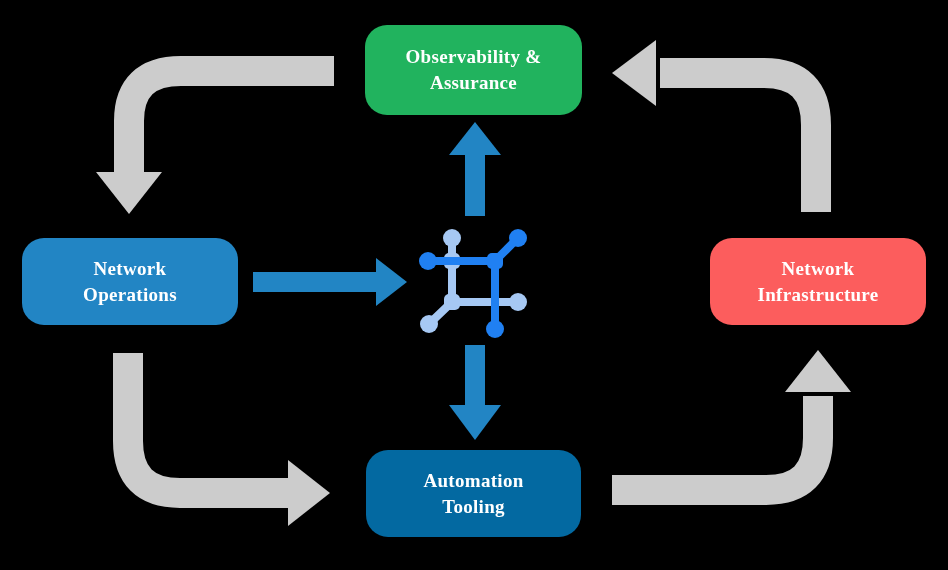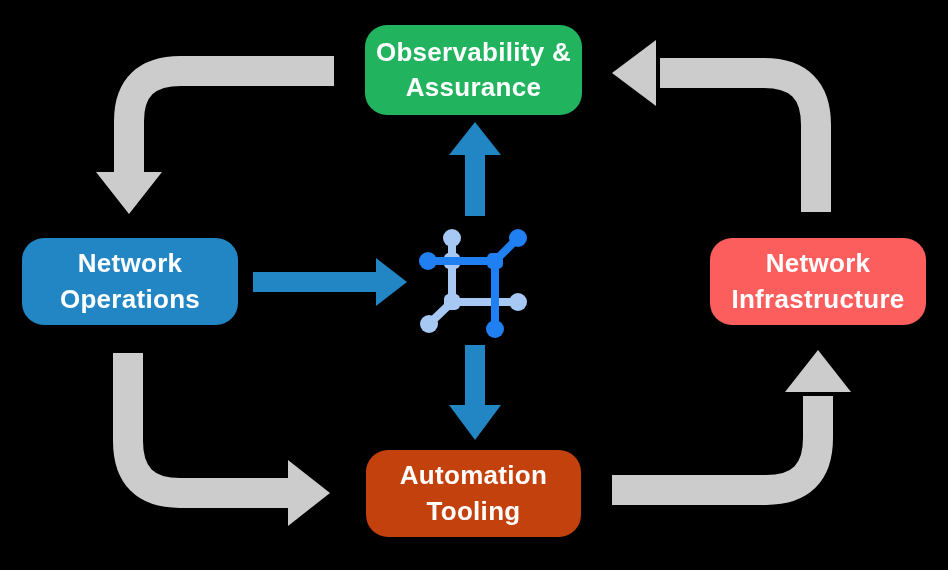--- a/index.html
+++ b/index.html
@@ -10,26 +10,27 @@
     font-family:"Liberation Sans", sans-serif;
   }
   .node{
     position:absolute;
     border-radius:22px;
     display:flex;align-items:center;justify-content:center;
     box-sizing:border-box;
   }
   .node .label{
     color:#ffffff;
-    font-size:26px;
+    font-size:19px;
     font-weight:600;
     letter-spacing:.3px;
     line-height:1.35;
     text-align:center;
     white-space:pre-line;
+    font-family:Liberation Serif, serif;
   }
   .node-observability{left:365px;top:25px;width:217px;height:90px;}
   .node-operations{left:22px;top:238px;width:216px;height:87px;}
   .node-infrastructure{left:710px;top:238px;width:216px;height:87px;}
   .node-automation{left:366px;top:450px;width:215px;height:87px;}
   svg.overlay{position:absolute;left:0;top:0;width:948px;height:570px;display:block;}
 </style>
 </head>
 <body>
 
@@ -99,18 +100,18 @@
   <div class="node node-operations" style="background-color: rgb(34, 133, 196);">
     <span class="label">Network
 Operations</span>
   </div>
 
   <div class="node node-infrastructure" style="background-color: rgb(252, 93, 93);">
     <span class="label">Network
 Infrastructure</span>
   </div>
 
-  <div class="node node-automation" style="background-color: #c2410c;">
+  <div class="node node-automation" style="background-color: #0369a1;">
     <span class="label">Automation
 Tooling</span>
   </div>
 
 </div>
 
 </body></html>

